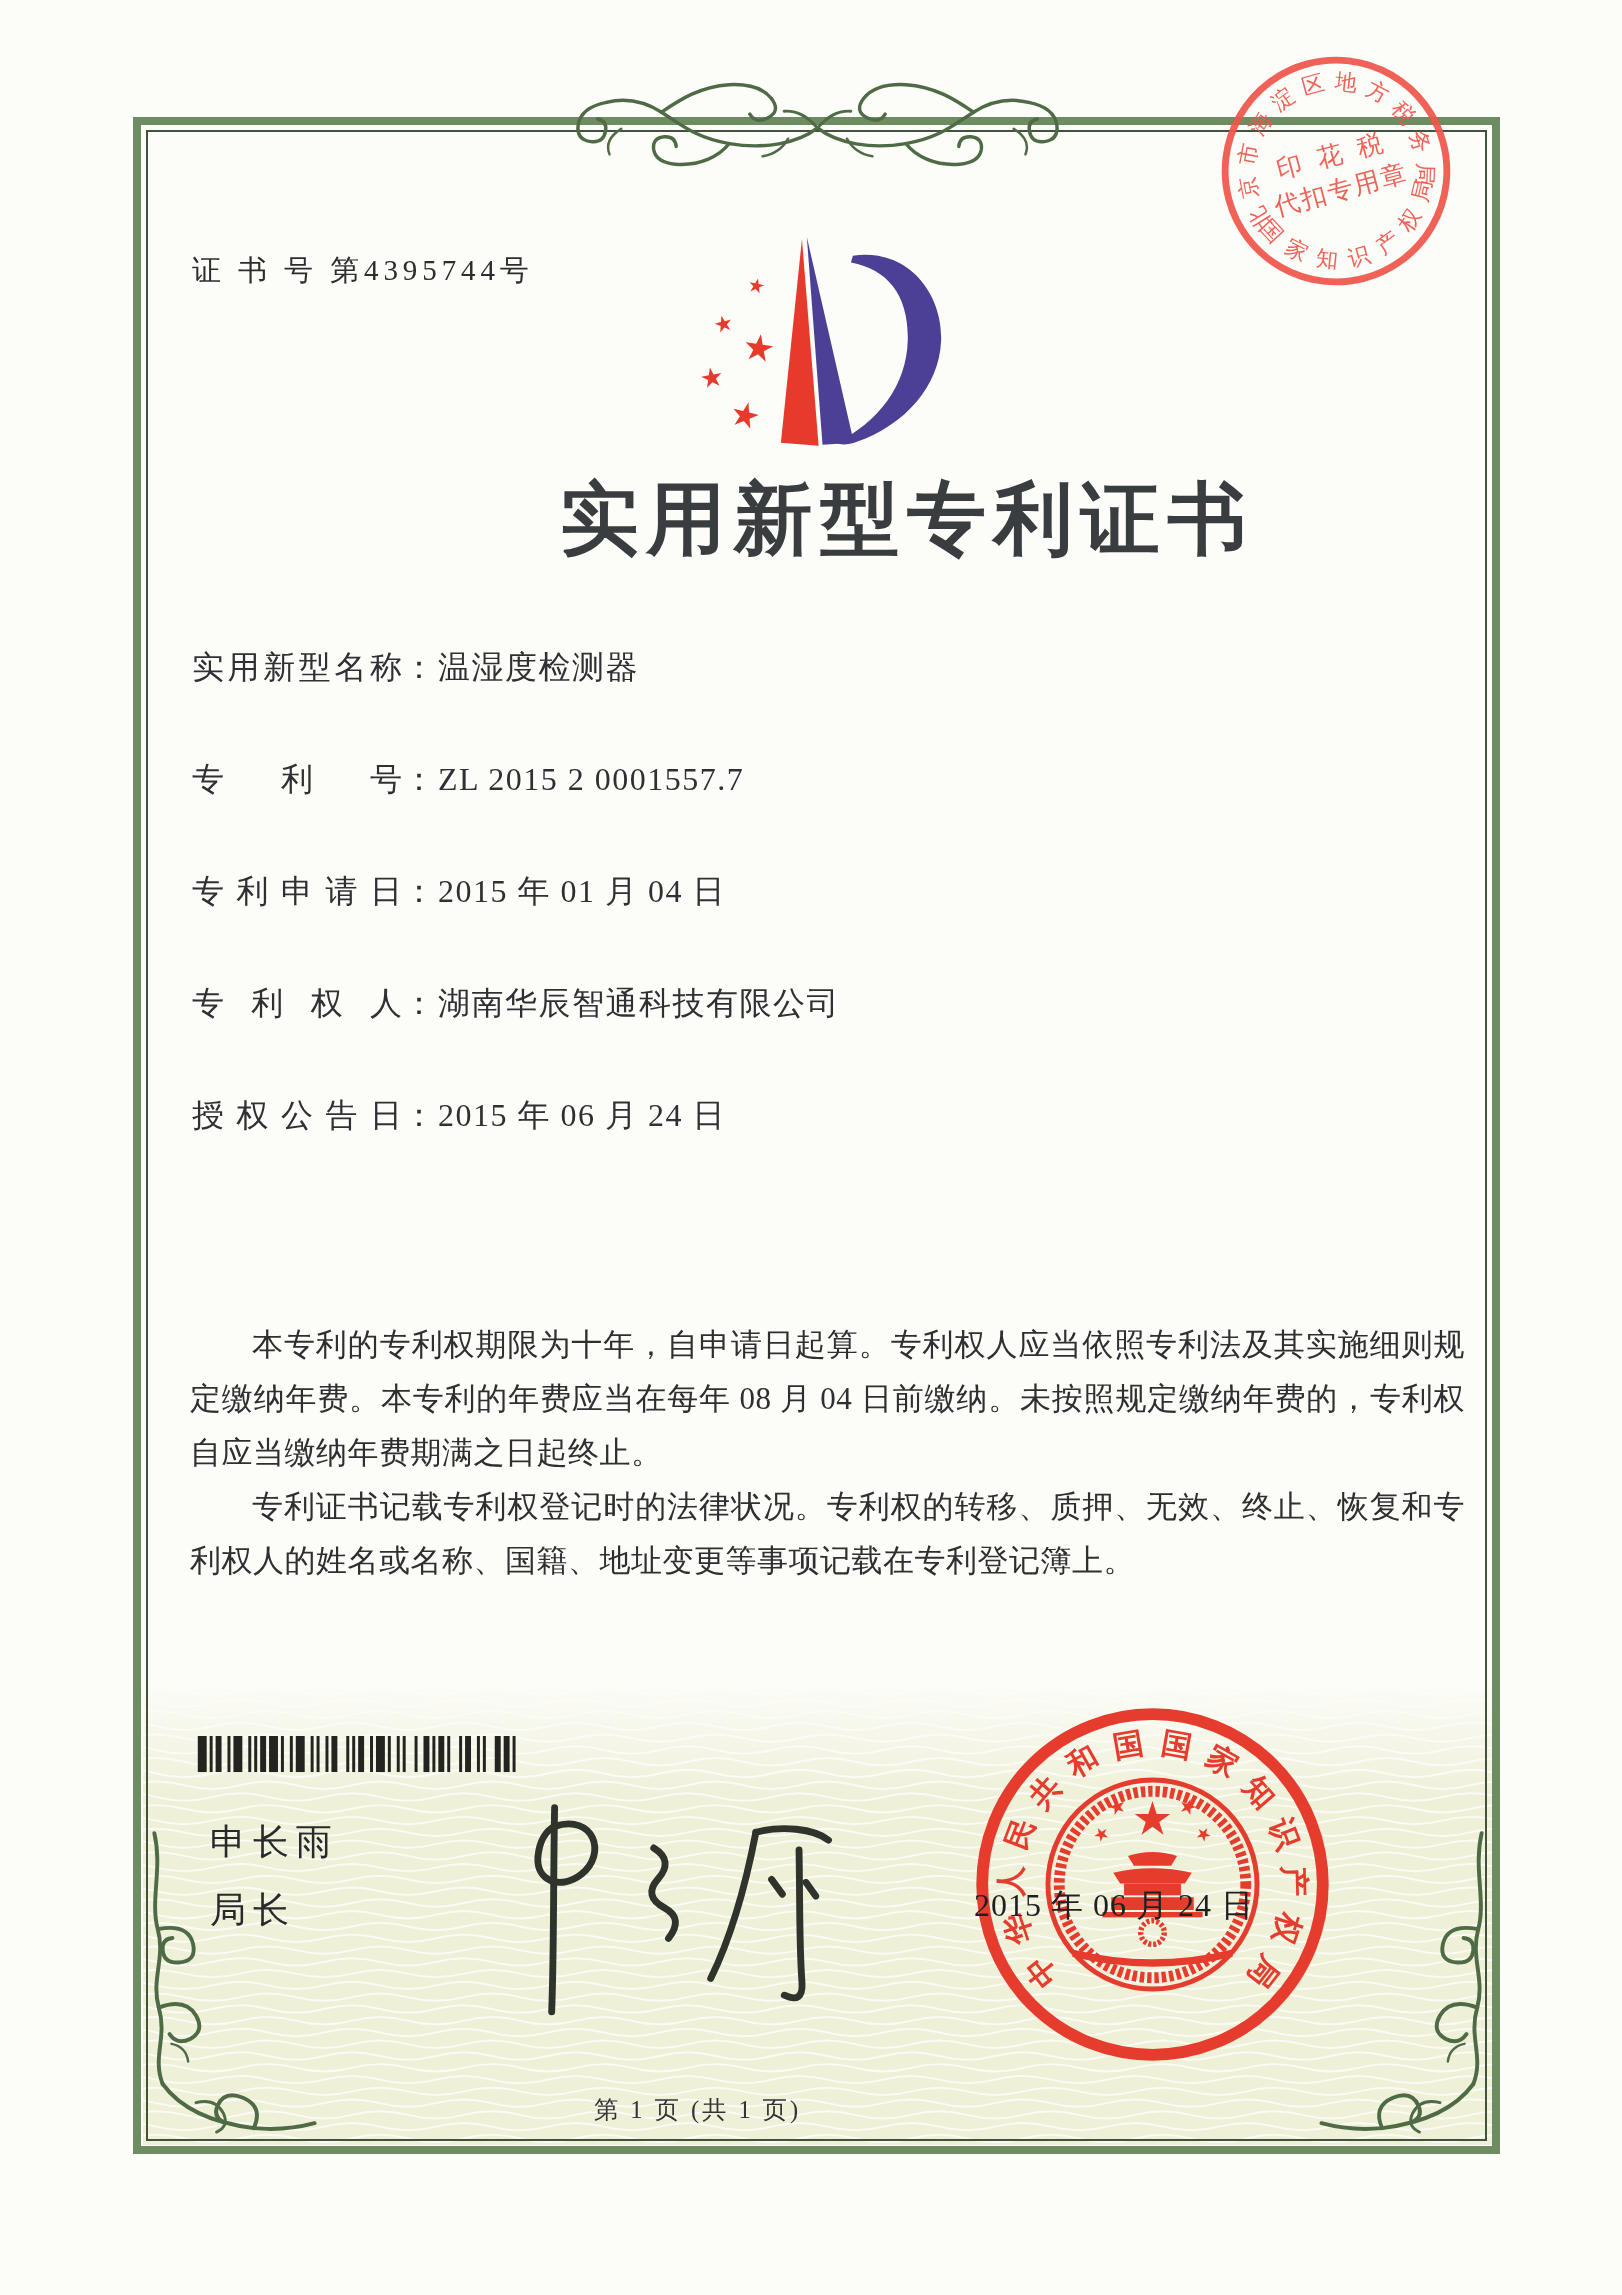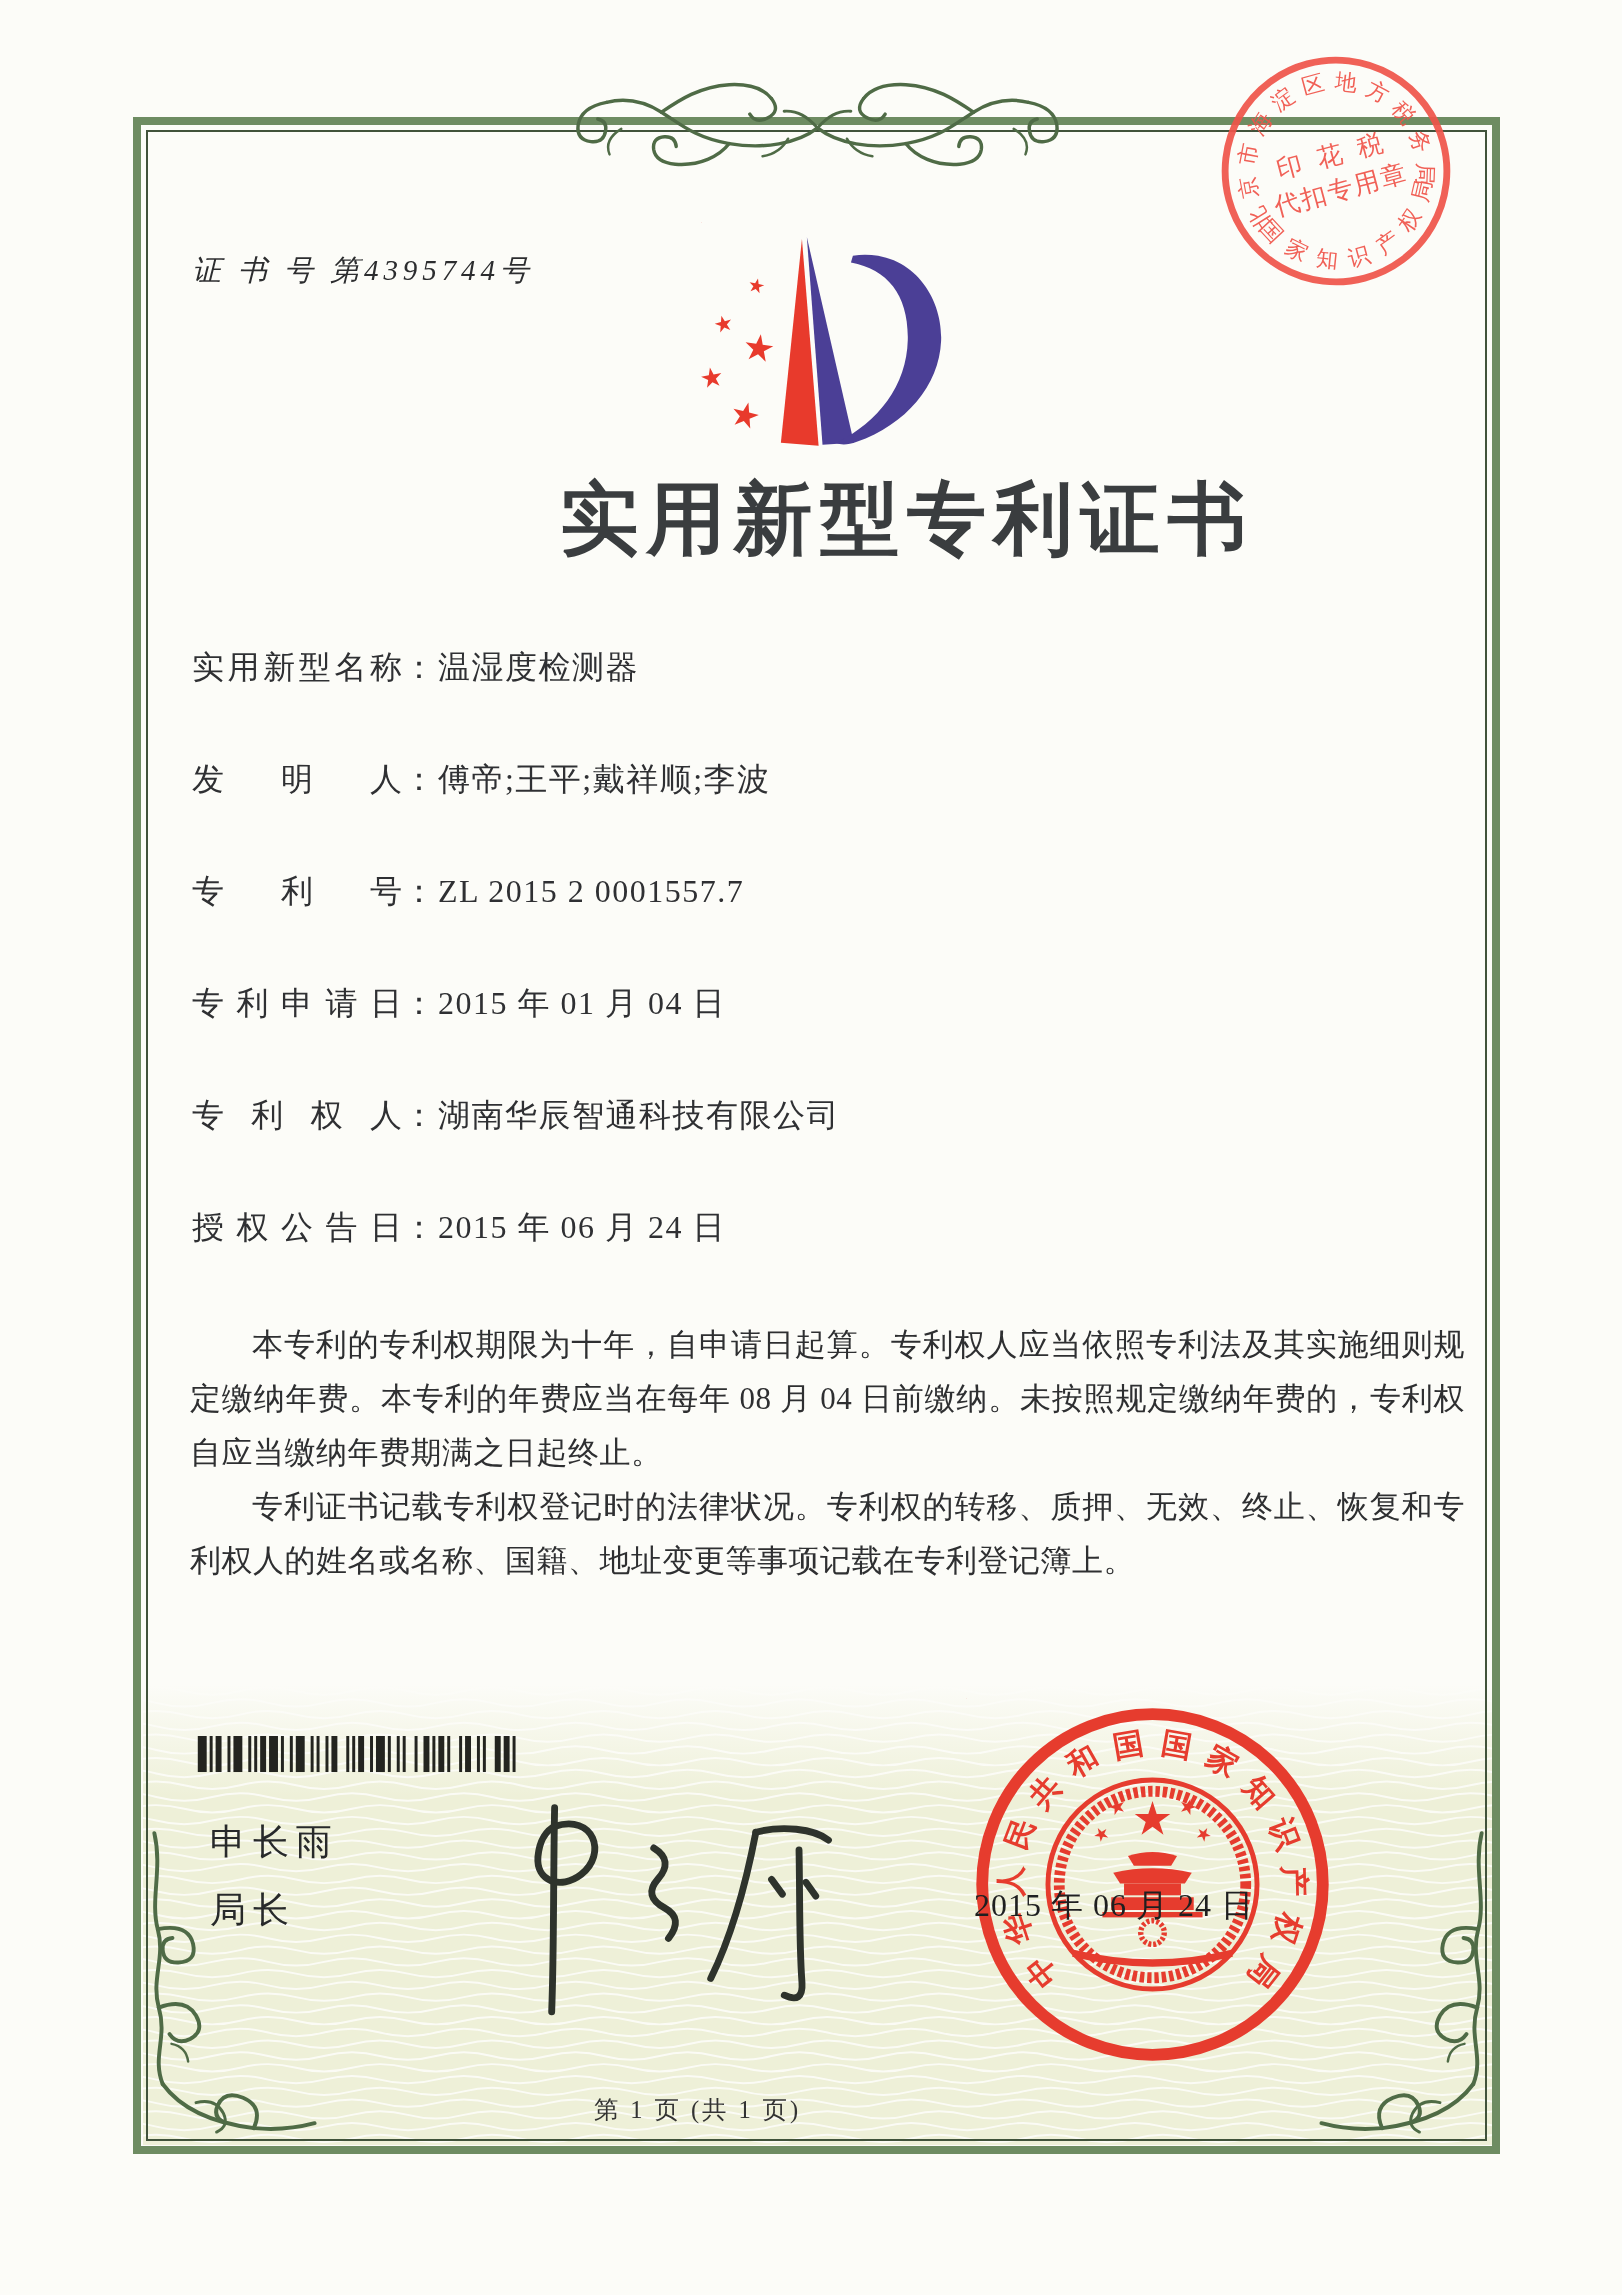--- a/index.html
+++ b/index.html
@@ -13,21 +13,21 @@
          border:2px solid #41533b;}
 
   
   .wave-zone{position:absolute;left:143px;top:1685px;width:1350px;height:460px;
          background:#eef0d8;z-index:1;overflow:hidden;}
   .wave-fade{position:absolute;left:143px;top:1685px;width:1350px;height:113px;
          background:linear-gradient(#fcfcf8,rgba(252,252,248,0));z-index:1;}
 
   
   .cert-no{position:absolute;left:192px;top:251px;font-size:29px;letter-spacing:4.9px;
-         color:#2c2d2f;z-index:3;font-style:italic;}
+         color:#2c2d2f;z-index:3;}
   .logo{position:absolute;left:701px;top:222px;z-index:3;}
   .title{position:absolute;left:133px;top:467px;width:1548px;text-align:center;
          font-size:79px;font-weight:bold;letter-spacing:7.8px;color:#3a3d3f;z-index:3;}
 
   
   .fields{position:absolute;left:192px;top:646px;width:1285px;z-index:3;color:#2f3033;}
   .field-row{height:48px;margin-bottom:64px;font-size:32px;white-space:nowrap;}
   .flabel{display:inline-block;width:210px;text-align:justify;text-align-last:justify;
          vertical-align:bottom;}
   .fcolon{display:inline-block;margin:0 2.9px 0 1px;}
@@ -170,23 +170,20 @@
              C362,408 420,332 422,240 C424,150 382,96 306,82 Z"></path>
   </svg>
 
   <div class="title">实用新型专利证书</div>
 
   <div class="fields">
     <div class="field-row">
       <span class="flabel">实用新型名称</span><span class="fcolon">：</span><span class="fvalue">温湿度检测器</span>
     </div>
     <div class="field-row">
-      <span class="flabel">发明人</span><span class="fcolon">：</span><span class="fvalue">傅帝;王平;戴祥顺;李波</span>
-    </div>
-    <div class="field-row">
       <span class="flabel">专利号</span><span class="fcolon">：</span><span class="fvalue">ZL 2015 2 0001557.7</span>
     </div>
     <div class="field-row">
       <span class="flabel">专利申请日</span><span class="fcolon">：</span><span class="fvalue">2015 年 01 月 04 日</span>
     </div>
     <div class="field-row">
       <span class="flabel">专利权人</span><span class="fcolon">：</span><span class="fvalue">湖南华辰智通科技有限公司</span>
     </div>
     <div class="field-row">
       <span class="flabel">授权公告日</span><span class="fcolon">：</span><span class="fvalue">2015 年 06 月 24 日</span>

